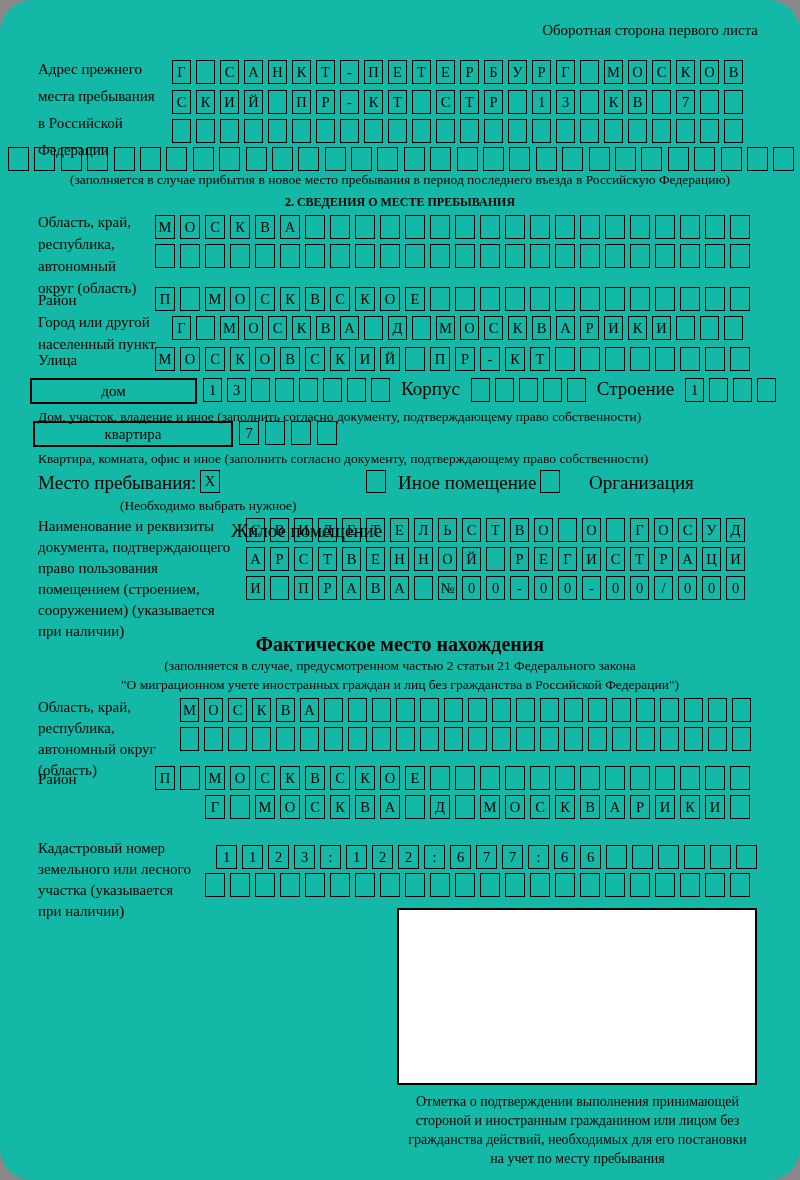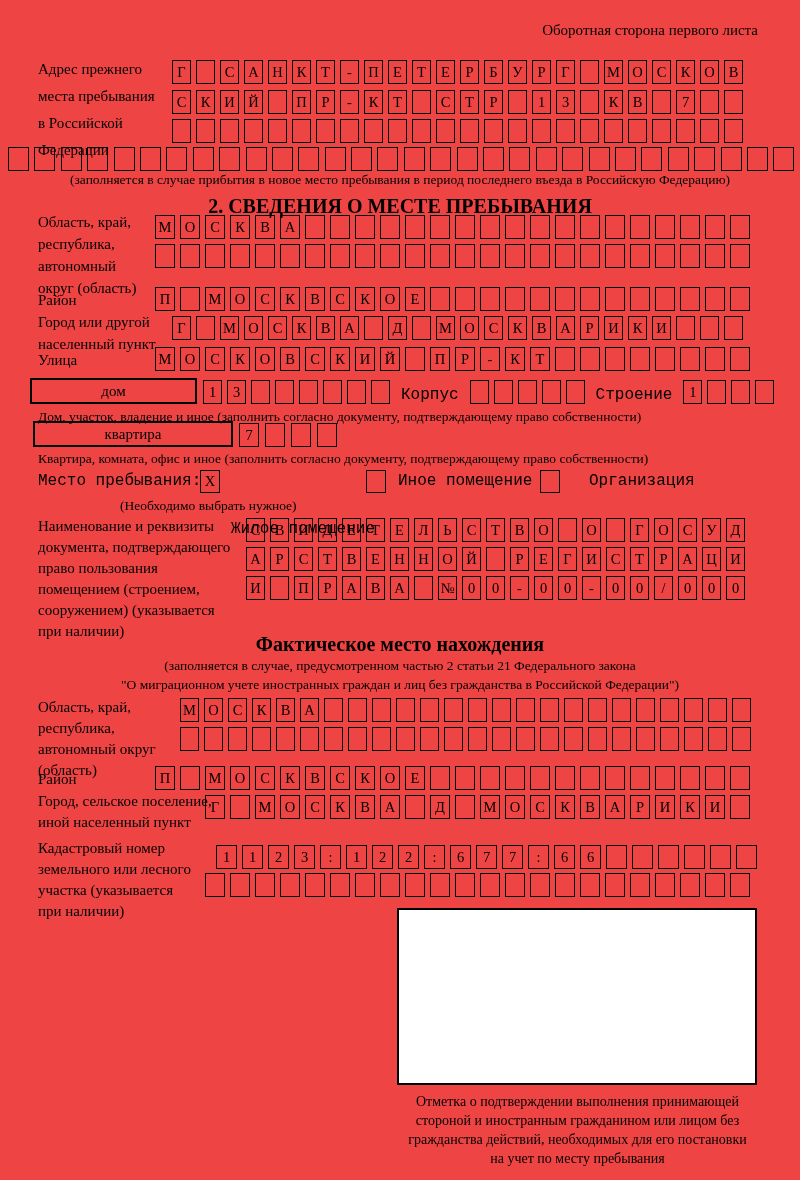--- a/index.html
+++ b/index.html
@@ -1,55 +1,56 @@
 <!DOCTYPE html>
 <html><head>
 <meta charset="utf-8">
 <style>
   html,body{margin:0;padding:0;background:#888;}
   #page{
     position:relative;
     width:800px;height:1180px;
-    background:#ef4444;color:#000;
+    background:#14b8a6;color:#000;
     font-family:"Liberation Serif","DejaVu Serif",serif;
     overflow:hidden;
     margin:0 auto;
+    border-radius:32px;
   }
   .abs{position:absolute;}
   .lbl{font-size:15px;line-height:22px;white-space:pre-line;}
   .lh21{line-height:21px;}
   .lh27{line-height:27px;}
   .cap{font-size:13.5px;}
   .center{left:0;width:800px;text-align:center;}
-  .title{font-size:20px;font-weight:bold;}
+  .title{font-size:12px;font-weight:bold;}
   .boxrow{display:flex;gap:5px;}
   .cell{
     flex:0 0 auto;box-sizing:border-box;
     width:20px;height:24px;
     border:1.6px solid #000;
     display:flex;align-items:center;justify-content:center;
     font-size:14.5px;
   }
   .sz19 .cell{width:19px;}
   .sz21 .cell{width:21px;}
   .g6{gap:6px;}
   .bigbox{
     box-sizing:border-box;border:2px solid #000;height:26px;
     display:flex;align-items:center;justify-content:center;
     font-size:15px;
   }
-  .inlbl{font-size:16px;white-space:nowrap;font-family:Liberation Mono, monospace;}
+  .inlbl{font-size:19px;white-space:nowrap;}
   .chk{
     box-sizing:border-box;width:20px;height:23px;border:1.6px solid #000;
     display:flex;align-items:center;justify-content:center;font-size:14.5px;
   }
   .stamp{
     box-sizing:border-box;border:2px solid #000;background:#fff;
   }
-  .flexrow{display:flex;align-items:flex-end;}
+  .flexrow{display:flex;align-items:flex-start;}
 </style>
 </head>
 <body>
 
 <div id="page">
 
   <div class="abs cap" style="top:22px;right:42px;font-size:15px;">Оборотная сторона первого листа</div>
 
   <div class="abs lbl lh27" style="left:38px;top:56px;">Адрес прежнего
 места пребывания
@@ -521,22 +522,20 @@
       <span class="cell"></span>
       <span class="cell"></span>
       <span class="cell"></span>
       <span class="cell"></span>
       <span class="cell"></span>
       <span class="cell"></span>
       <span class="cell"></span>
       <span class="cell"></span>
     </div>
 
-  <div class="abs lbl lh21" style="left:38px;top:791px;">Город, сельское поселение,
-иной населенный пункт</div>
   <div class="abs boxrow" style="left:205px;top:795px;">
       <span class="cell">Г</span>
       <span class="cell"></span>
       <span class="cell">М</span>
       <span class="cell">О</span>
       <span class="cell">С</span>
       <span class="cell">К</span>
       <span class="cell">В</span>
       <span class="cell">А</span>
       <span class="cell"></span>

